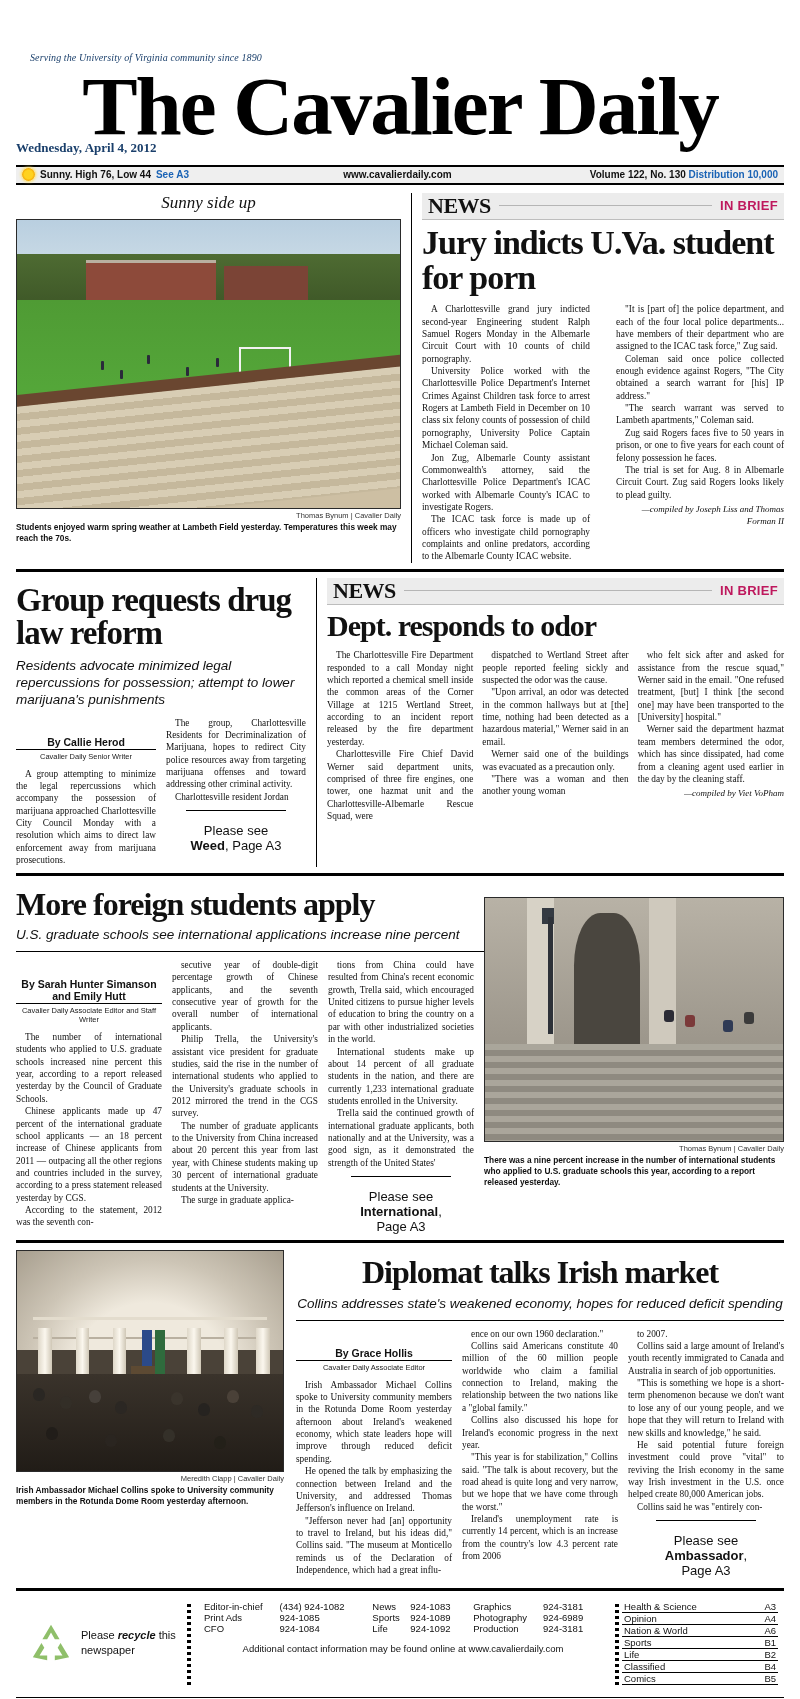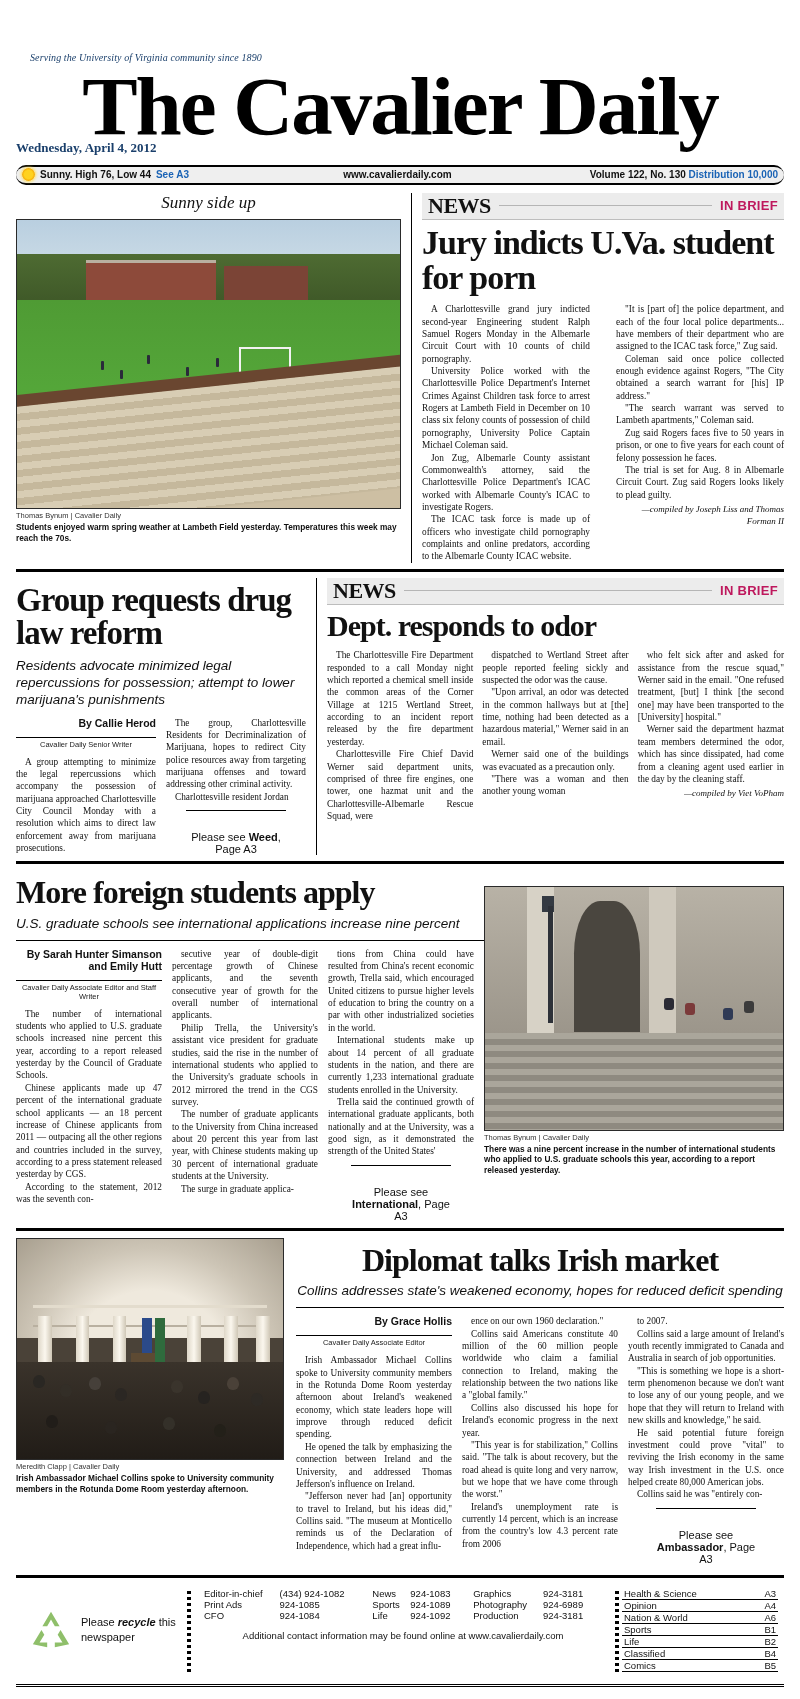--- a/index.html
+++ b/index.html
@@ -38,21 +38,21 @@
     font-family: "Liberation Serif", serif;
   }
   .infobar {
     margin-top: 9px;
     border-top: 2px solid #000;
     border-bottom: 2px solid #000;
     background:#efefef;
     height: 20px;
     display:flex; align-items:center;
     font-family: "Liberation Sans", sans-serif;
-    font-size: 10px; font-weight:700;border-radius:10px;
+    font-size: 10px; font-weight:700;
   }
   .infobar .left { flex:0 0 270px; display:flex; align-items:center; gap:5px; padding-left:6px;}
   .infobar .mid  { flex:1; text-align:center; }
   .infobar .right{ flex:0 0 275px; text-align:right; padding-right:6px; }
   .blue { color:#1a63b5; }
   .sun {
     width:13px;height:13px;border-radius:50%;
     background: radial-gradient(circle, #ffd21e 45%, #f5a800 70%, #f5a80000 71%);
     box-shadow: 0 0 3px 1px #ffdf5a;
     display:inline-block;
@@ -77,46 +77,46 @@
   .hl {
     font-family:"Liberation Serif", serif;
     font-weight:700; line-height:1.02; letter-spacing:-1px; margin:6px 0 0;
   }
   .deck {
     font-family:Liberation Sans, sans-serif;
     font-style:italic; font-size:13.5px; line-height:1.25; margin:7px 0 0;
   }
   .byline-name {
     font-family:"Liberation Sans", sans-serif;
-    font-weight:700; font-size:10.5px; text-align:right;
-    border-bottom:1px solid #000; padding-bottom:8px;
+    font-weight:700; font-size:10.5px; text-align:center;
+    border-bottom:1px solid #000; padding-bottom:1px;margin-top:19px;
   }
   .byline-title {
     font-family:"Liberation Sans", sans-serif;
     font-size:7.5px; text-align:center; margin-top:2px; color:#222;
   }
   .body-col {
     font-family:"Liberation Serif", serif;
     font-size:9.3px; line-height:1.33; text-align:justify;
     hyphens:auto; -webkit-hyphens:auto;
   }
   .body-col p { margin:0; text-indent:9px; }
   .jump {
     font-family:"Liberation Sans", sans-serif;
-    font-size:11px; text-align:center; margin-top:7px;
-    border-top:1px solid #000; padding-top:20px; width:100px; margin-left:auto; margin-right:auto;
+    font-size:13px; text-align:center; margin-top:7px;
+    border-top:1px solid #000; padding-top:12px; width:100px; margin-left:auto; margin-right:auto;
   }
   .jump b { font-weight:700; }
   .compiled {
     font-family:"Liberation Serif", serif;
     font-style:italic; font-size:9px; text-align:right; margin-top:3px;
   }
   .credit {
     font-family:"Liberation Sans", sans-serif;
-    font-size:7.5px; color:#333; margin-top:2px;
+    font-size:7.5px; text-align:right; color:#333; margin-top:2px;
   }
   .caption {
     font-family:"Liberation Sans", sans-serif;
     font-size:8.3px; font-weight:700; line-height:1.3; margin-top:2px;
   }
   .vline { border-left:1px solid #000; }
 
   
   .photo { position:relative; overflow:hidden; border:1px solid #2a2a2a; }
 

